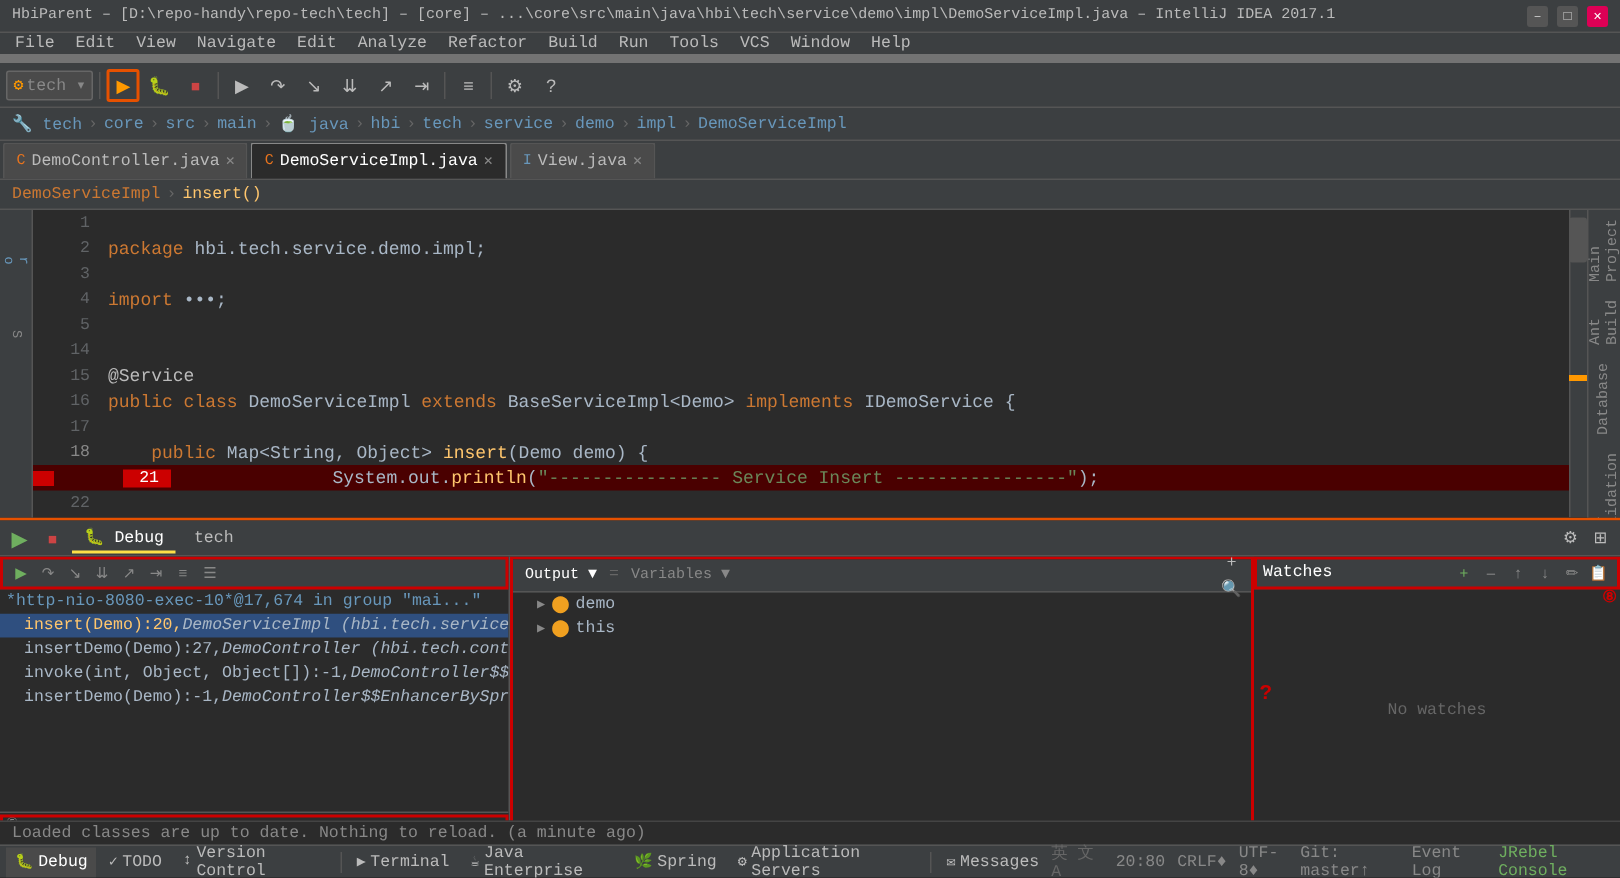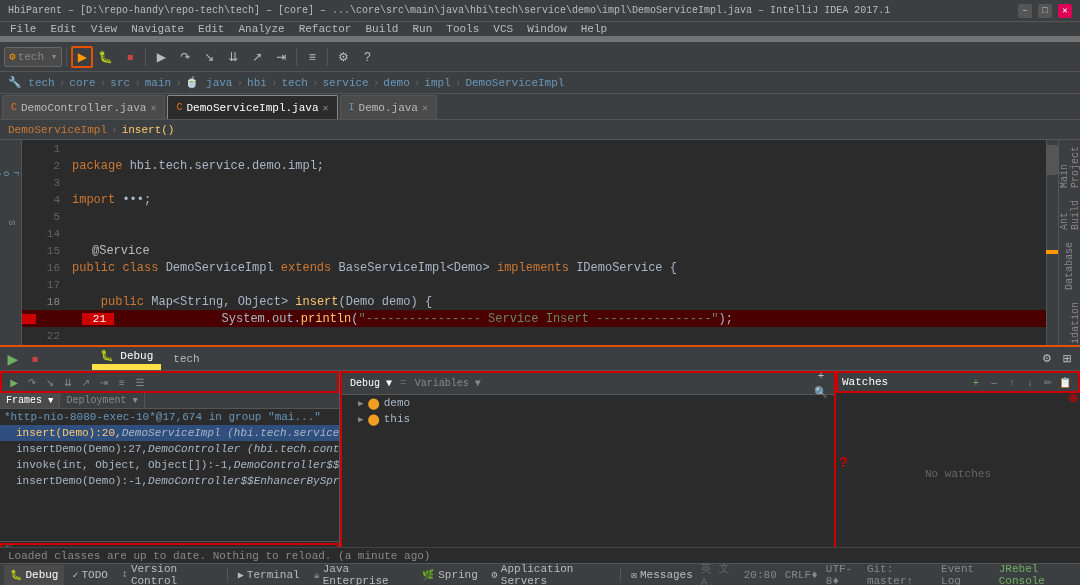--- a/index.html
+++ b/index.html
@@ -239,21 +239,21 @@
       padding: 0 4px;
       border-bottom: 1px solid #555;
       gap: 4px;
     }
     .debug-tab {
       font-size: 11px;
       padding: 2px 8px;
       color: #bbb;
       cursor: pointer;
     }
-    .debug-tab.active { color: #fff; border-bottom: 6px solid #fde047; margin-left: 44px; }
+    .debug-tab.active { color: #fff; border-bottom: 2px solid #fde047; }
     .debug-panel-btn {
       width: 18px; height: 18px;
       display: flex; align-items: center; justify-content: center;
       background: transparent; border: none;
       color: #bbb; cursor: pointer; font-size: 11px;
     }
     #debug-content {
       display: flex;
       flex: 1;
       overflow: hidden;
@@ -544,21 +544,21 @@
     <span>DemoController.java</span>
     <span class="tab-close">✕</span>
   </div>
   <div class="tab active">
     <span class="tab-icon tab-icon-orange">C</span>
     <span>DemoServiceImpl.java</span>
     <span class="tab-close">✕</span>
   </div>
   <div class="tab">
     <span class="tab-icon tab-icon-blue">I</span>
-    <span>Demo.java</span>
+    <span>View.java</span>
     <span class="tab-close">✕</span>
   </div>
 </div>
 
 <div id="editor-breadcrumb">
   <span class="eb-item">DemoServiceImpl</span>
   <span style="color:#666;">›</span>
   <span class="eb-item-method">insert()</span>
 </div>
 
@@ -603,21 +603,21 @@
 
     <div class="code-line">
       <div class="line-gutter"></div>
       <div class="line-num">14</div>
       <div class="line-content"></div>
     </div>
 
     <div class="code-line">
       <div class="line-gutter"></div>
       <div class="line-num">15</div>
-      <div class="line-content"><span style="color:#bbb;margin-left:20px;">@Service</span></div>
+      <div class="line-content"><span style="color:#bbb;">@Service</span></div>
     </div>
 
     <div class="code-line">
       <div class="line-gutter"></div>
       <div class="line-num">16</div>
       <div class="line-content"><span class="kw">public class</span> <span class="cls">DemoServiceImpl</span> <span class="kw">extends</span> <span class="cls">BaseServiceImpl</span>&lt;<span class="cls">Demo</span>&gt; <span class="kw">implements</span> <span class="cls">IDemoService</span> {</div>
     </div>
 
     <div class="code-line">
       <div class="line-gutter"></div>
@@ -691,24 +691,20 @@
         <button class="dl-btn green" title="Resume">▶</button>
         <button class="dl-btn">↷</button>
         <button class="dl-btn">↘</button>
         <button class="dl-btn">⇊</button>
         <button class="dl-btn">↗</button>
         <button class="dl-btn">⇥</button>
         <button class="dl-btn">≡</button>
         <button class="dl-btn">☰</button>
       </div>
 
-      <div class="frames-tabs">
-        <div class="frames-tab active">Frames <span class="frames-tab-arrow">▼</span></div>
-        <div class="frames-tab">Deployment <span class="frames-tab-arrow">▼</span></div>
-      </div>
 
       <div class="debug-thread">*http-nio-8080-exec-10*@17,674 in group "mai..."</div>
 
       <div class="debug-content-scroll">
         <div class="stack-item selected">
           <span class="stack-method">insert(Demo):20, </span>
             <span class="stack-class">DemoServiceImpl (hbi.tech.service.demo.impl)</span>
         </div>
         <div class="stack-item">
           <span>insertDemo(Demo):27, </span>
@@ -726,21 +722,21 @@
 
       <div style="height:14px; background:#2b2b2b; display:flex; align-items:center; padding:0 4px; position:relative; border-top:1px solid #555;">
         <div style="position:absolute; bottom:0; left:0; width:100%; height:12px; border:2px solid #cc0000; pointer-events:none;"></div>
         <span style="font-size:9px; color:#888;">⑤</span>
       </div>
     </div>
 
     <div id="debug-middle" style="position:relative; border:2px solid #cc0000;">
       <div id="debug-middle-toolbar" style="justify-content:space-between;">
         <div class="var-tabs">
-          <span class="var-tab active">Debug ▼</span>
+          <span class="var-tab active">Output ▼</span>
           <span style="color:#666; margin:0 2px;">=</span>
           <span class="var-tab">Variables ▼</span>
         </div>
         <div>
           <button class="debug-panel-btn">+</button>
           <button class="debug-panel-btn">🔍</button>
         </div>
       </div>
 
       <div class="debug-content-scroll">

